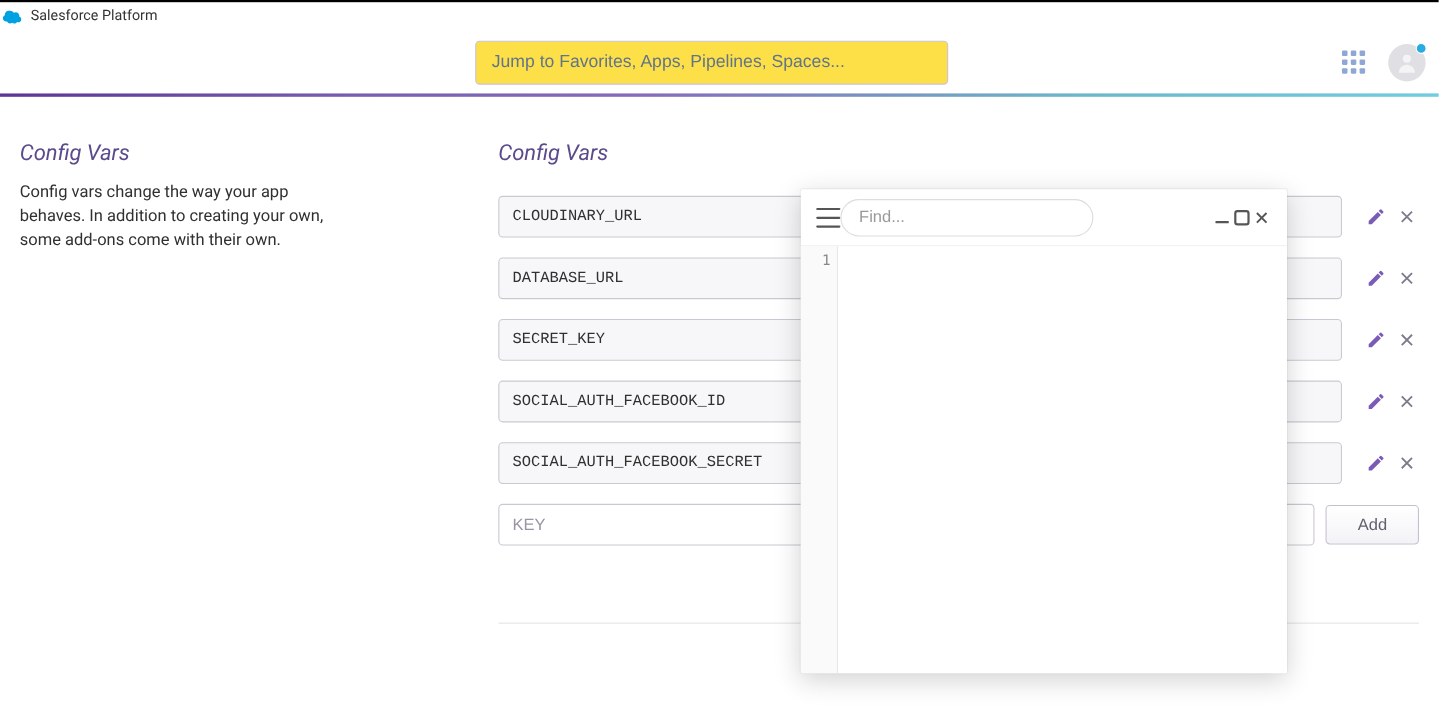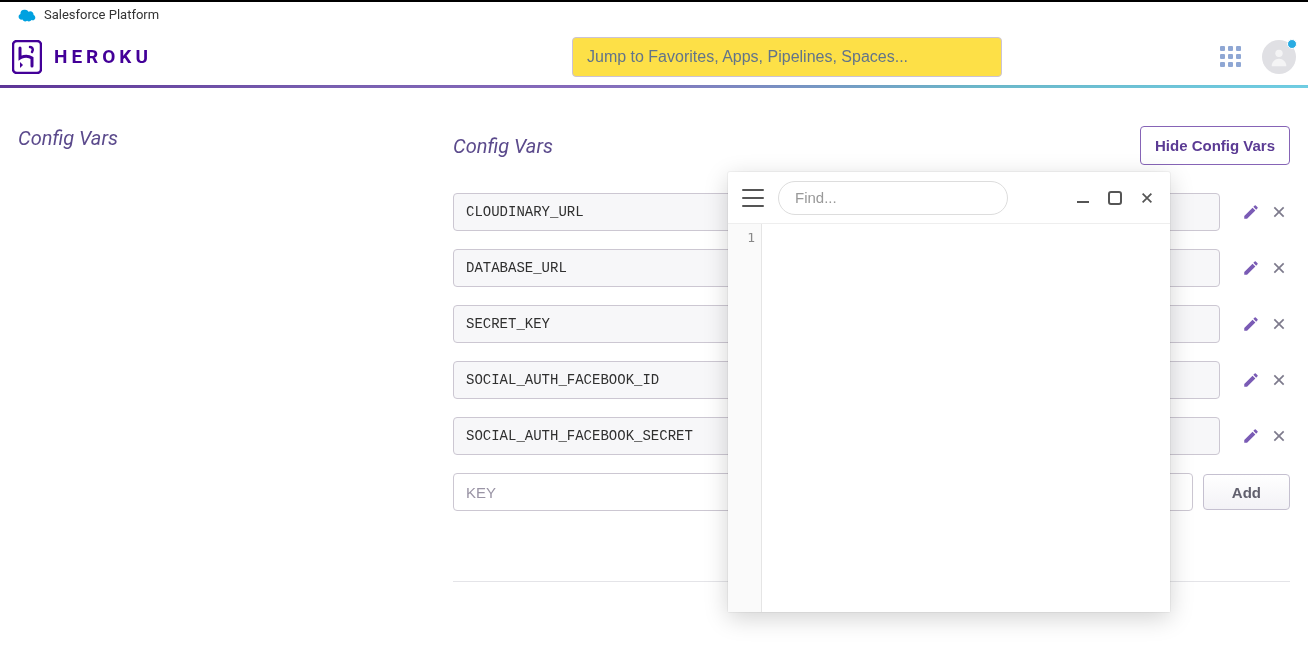--- a/index.html
+++ b/index.html
@@ -17,21 +17,21 @@
     .top-bar {
       height: 2px;
       background: #000;
     }
 
     
     .salesforce-banner {
       height: 26px;
       display: flex;
       align-items: center;
-      padding: 0 16px;
+      padding: 0 0;
       border-bottom: 1px solid transparent;
     }
     .salesforce-cloud {
       width: 22px;
       height: 14px;
       margin-right: 6px;
       display: inline-flex;
       align-items: center;
     }
     .salesforce-text {
@@ -229,21 +229,21 @@
     }
     .add-input::placeholder { color: #9a94a5; }
     .btn-add {
       height: 36px;
       padding: 0 28px;
       border: 1px solid #c5c0d0;
       border-radius: 4px;
       background: linear-gradient(#fff, #f3f2f6);
       color: #62606e;
       font-size: 15px;
-      font-weight: 700;
+      font-weight: 400;
       cursor: pointer;
     }
 
     .divider {
       height: 1px;
       background: #e4e4e8;
       margin: 70px 0 24px 0;
     }
 
     
@@ -257,21 +257,20 @@
       box-shadow: 0 6px 24px rgba(0,0,0,0.18), 0 0 0 1px rgba(0,0,0,0.04);
       border-radius: 2px;
       display: flex;
       flex-direction: column;
     }
     .find-header {
       height: 52px;
       padding: 0 14px;
       display: flex;
       align-items: center;
-      gap: 14px;
       border-bottom: 1px solid #eee;
     }
     .hamburger {
       width: 22px; height: 18px;
       display: flex;
       flex-direction: column;
       justify-content: space-between;
       cursor: pointer;
     }
     .hamburger span {
@@ -327,31 +326,20 @@
 <div class="salesforce-banner">
   <span class="salesforce-cloud">
     <svg viewBox="0 0 24 16" width="22" height="14">
       <path fill="#00A1E0" d="M10 2c1.6 0 3 .9 3.7 2.2.6-.4 1.3-.6 2.1-.6 2 0 3.7 1.6 3.7 3.7 0 .3 0 .6-.1.8 1.2.4 2.1 1.5 2.1 2.9 0 1.7-1.4 3-3 3-.5 0-1-.1-1.4-.3-.6 1-1.7 1.6-2.9 1.6-.8 0-1.6-.3-2.1-.8-.6.5-1.4.8-2.2.8-1.4 0-2.6-.9-3.1-2.1-.3.1-.7.1-1 .1-1.9 0-3.4-1.5-3.4-3.4 0-1.4.9-2.6 2.1-3.1C4.2 3.8 6.3 2 8.8 2c.4 0 .8 0 1.2.1z"></path>
     </svg>
   </span>
   <span class="salesforce-text">Salesforce Platform</span>
 </div>
 
 <div class="header">
-  <div class="logo-area">
-    <span class="heroku-mark">
-      <svg viewBox="0 0 30 34" width="30" height="34">
-        <rect x="1" y="1" width="28" height="32" rx="4" fill="none" stroke="#430098" stroke-width="2.5"></rect>
-        <path d="M8 8 L8 18 C8 18 14 14 20 18 L20 26" fill="none" stroke="#430098" stroke-width="3" stroke-linecap="round"></path>
-        <path d="M8 22 L11 25 L8 28 Z" fill="#430098"></path>
-        <path d="M18 7 C20 7 22 9 20 12" fill="none" stroke="#430098" stroke-width="2.5" stroke-linecap="round"></path>
-      </svg>
-    </span>
-    <span class="heroku-word">HEROKU</span>
-  </div>
 
   <div class="search-wrap">
     <input class="search-input" type="text" placeholder="Jump to Favorites, Apps, Pipelines, Spaces..." style="">
   </div>
 
   <div class="header-right">
     <div class="app-switcher">
       <span></span>
         <span></span>
         <span></span>
@@ -368,29 +356,29 @@
         <path d="M4 22c0-4.4 3.6-8 8-8s8 3.6 8 8"></path>
       </svg>
       <span class="avatar-dot"></span>
     </div>
   </div>
 </div>
 
 <div class="content">
   <div class="left-col">
     <div class="section-title">Config Vars</div>
+    <p class="section-desc">Config vars change the way your app behaves. In addition to creating your own, some add-ons come with their own.</p>
 
     <div style="height:430px"></div>
 
   </div>
 
   <div class="right-col">
     <div class="right-header">
       <div class="section-title" style="margin-bottom:0">Config Vars</div>
-      <button class="btn-outline">Hide Config Vars</button>
     </div>
 
     <div class="vars-list">
       <div class="var-row">
         <div class="var-key">CLOUDINARY_URL</div>
         <div class="var-actions">
           <span class="icon-btn edit">
             <svg viewBox="0 0 24 24" width="18" height="18" fill="currentColor">
                 <path d="M3 17.25V21h3.75L17.81 9.94l-3.75-3.75L3 17.25zM20.71 7.04a1 1 0 0 0 0-1.41l-2.34-2.34a1 1 0 0 0-1.41 0l-1.83 1.83 3.75 3.75 1.83-1.83z"></path>
               </svg>

